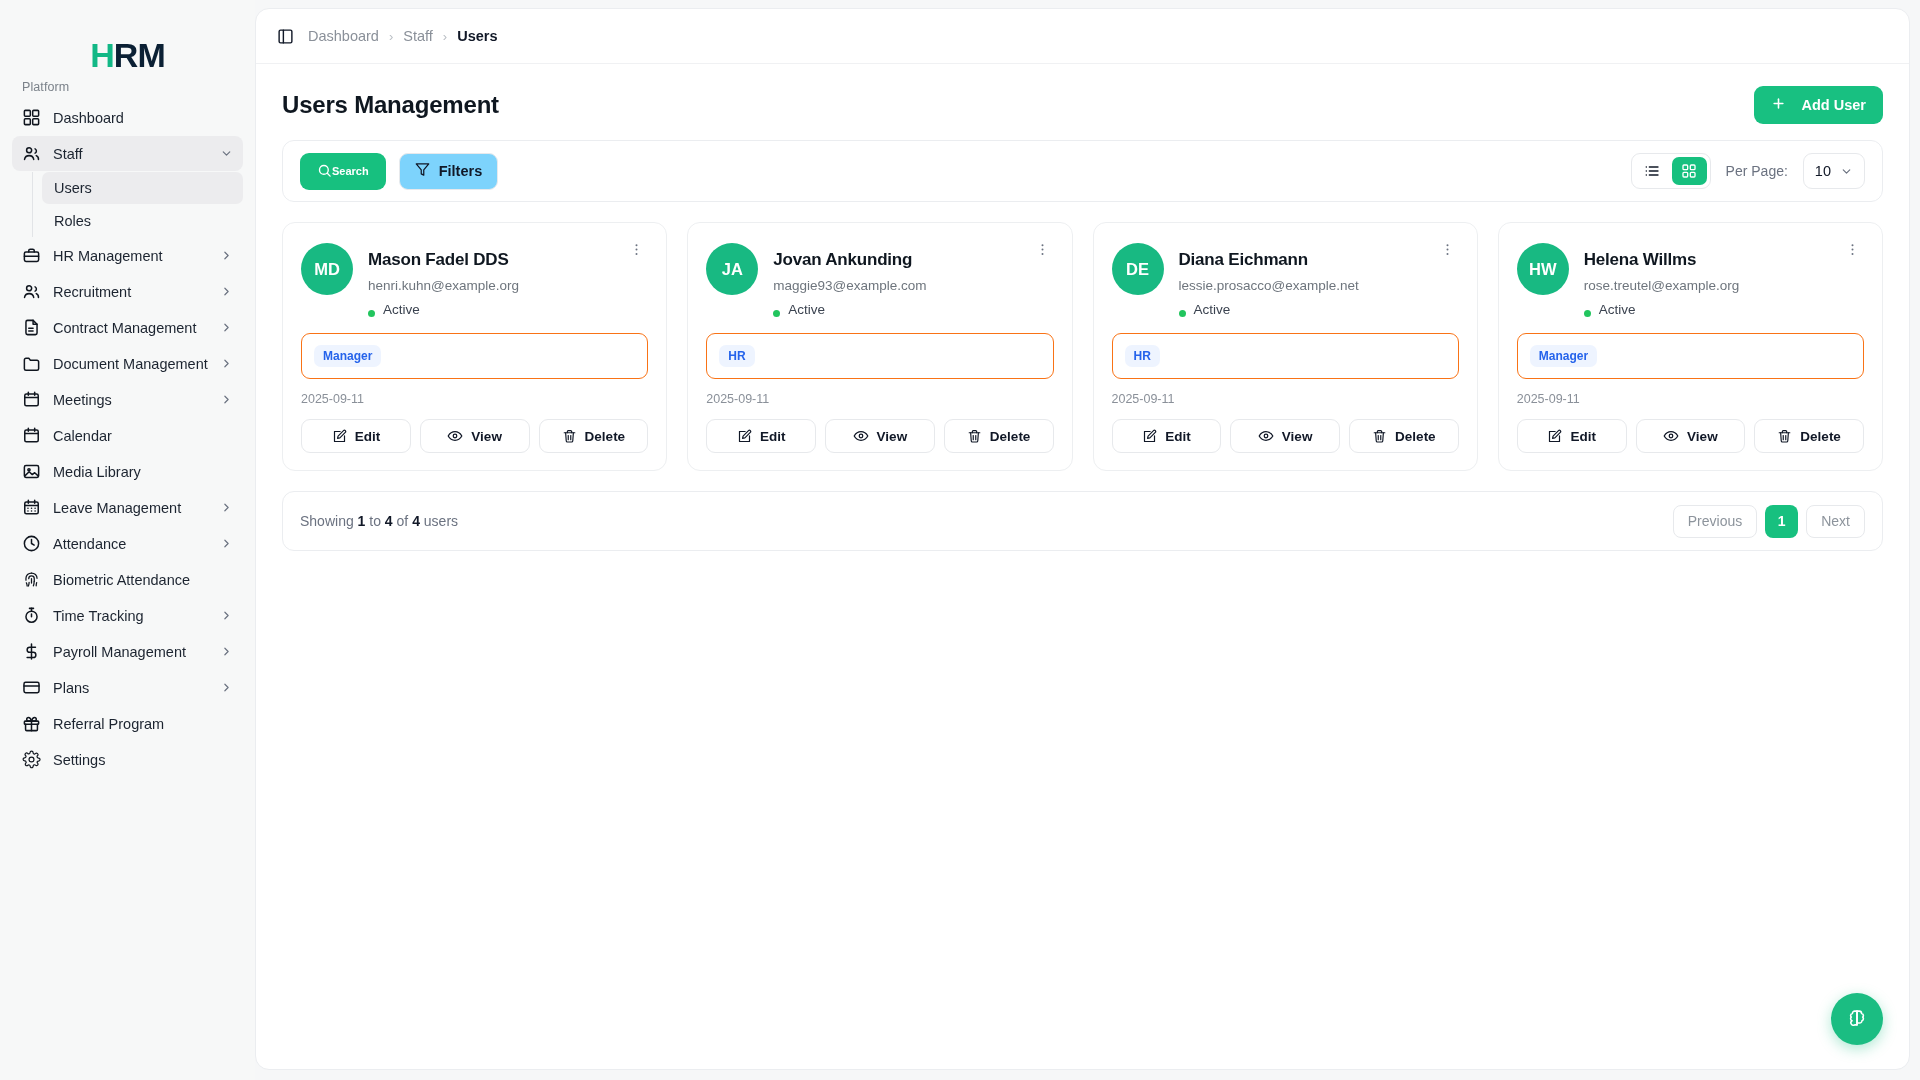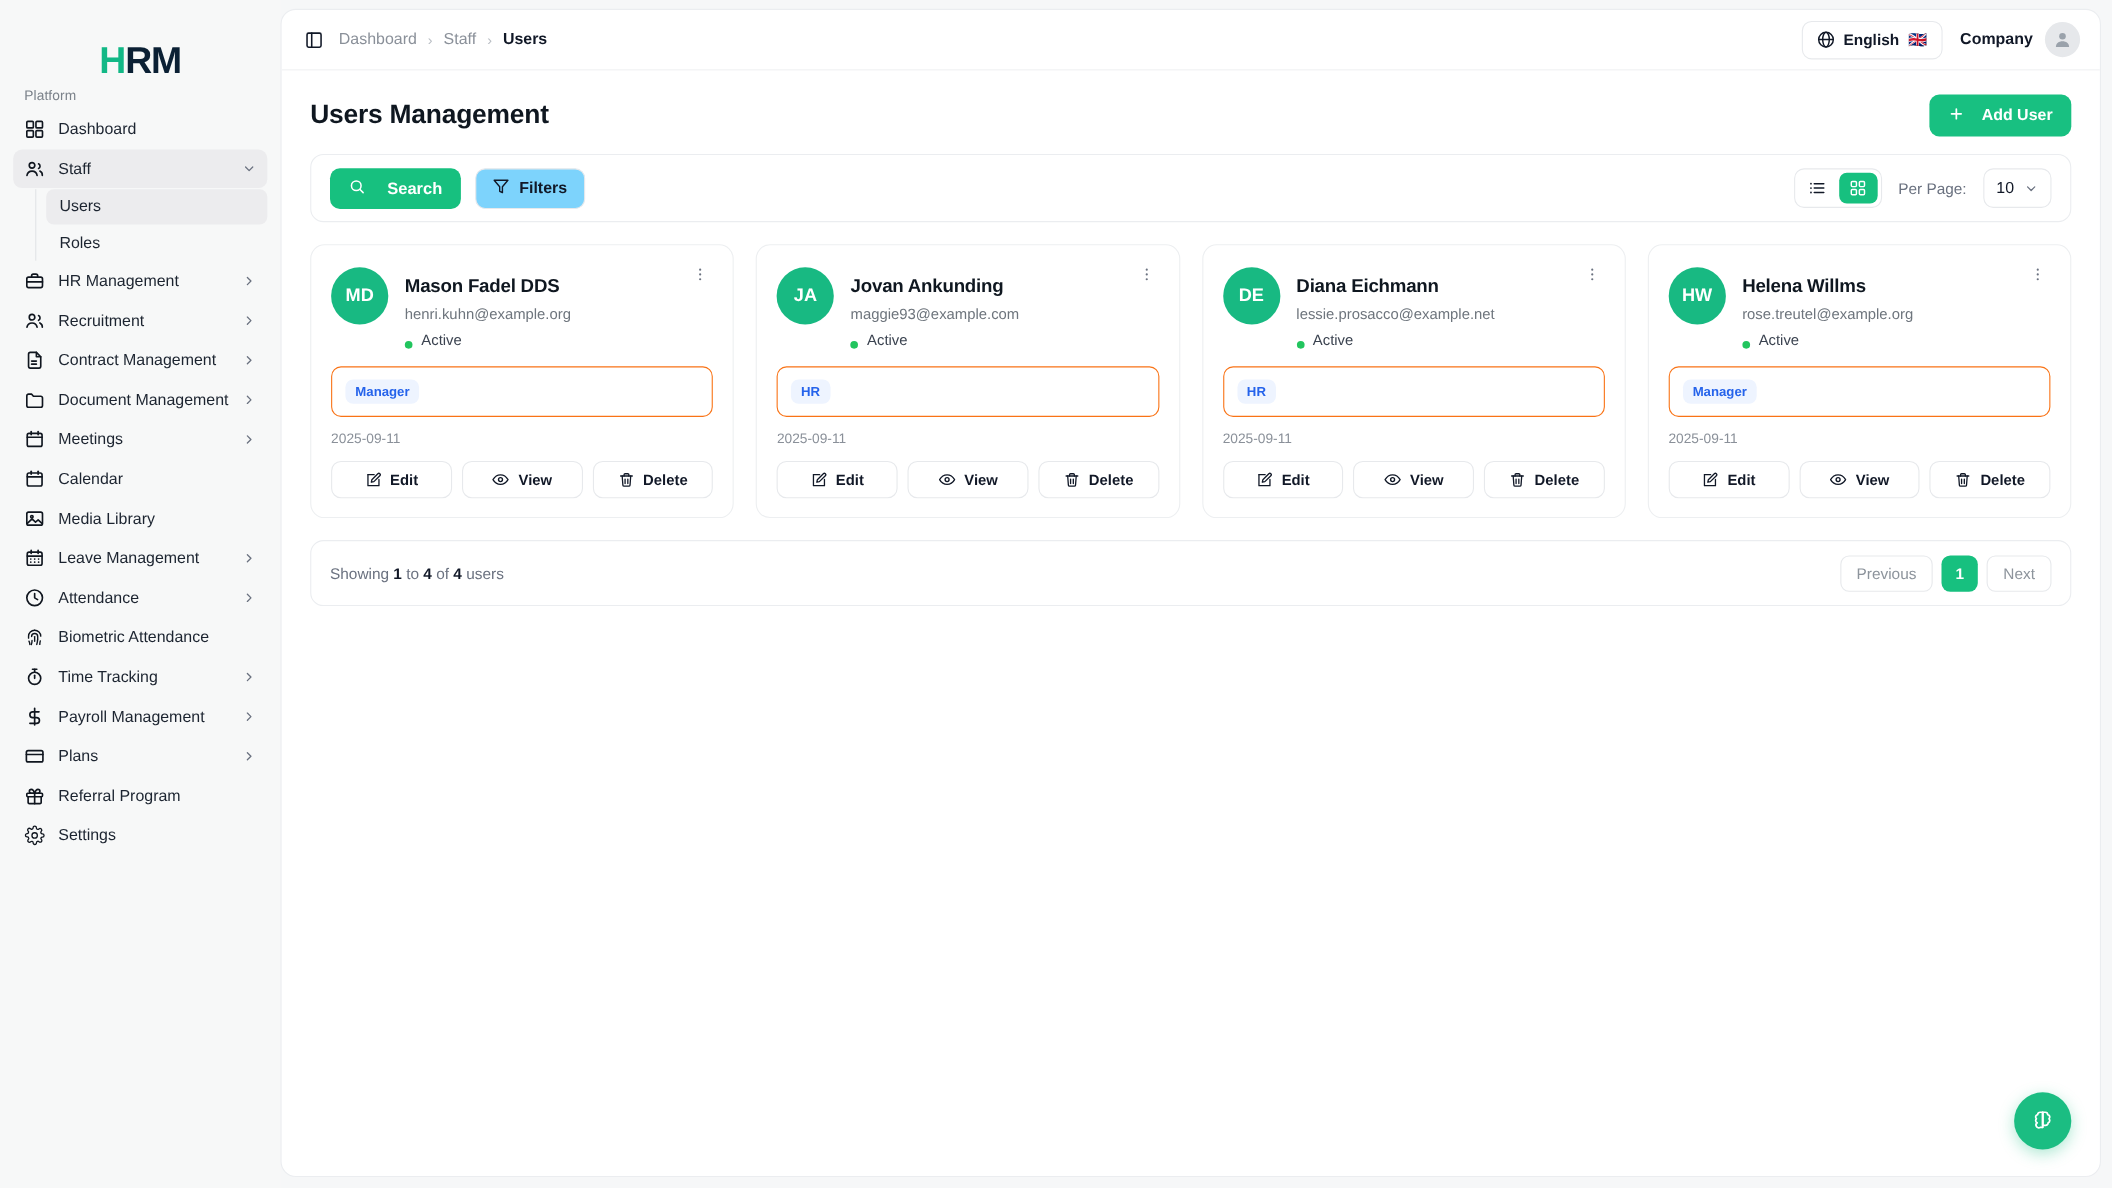--- a/index.html
+++ b/index.html
@@ -108,23 +108,23 @@
     width: 250px; height: 37px; border: 1px solid #e7e9ec; border-radius: 9px;
     display: flex; align-items: center; gap: 9px; padding: 0 12px; background: #fff;
   }
   .search-box .mag { color: #9aa2ab; display: flex; }
   .search-box input {
     border: none; outline: none; font-size: 14px; color: #111827;
     font-family: inherit; flex: 1; background: transparent;
   }
   .search-box input::placeholder { color: #9aa2ab; }
   .btn-search {
-    display: flex; align-items: center; gap: 20px; background: #17c07f; color: #fff;
+    display: flex; align-items: center; gap: 0; background: #17c07f; color: #fff;
     border: none; border-radius: 9px; height: 37px; padding: 0 17px;
-    font-size: 15px; font-weight: 600; cursor: pointer; font-family: inherit;
+    font-size: 11px; font-weight: 600; cursor: pointer; font-family: inherit;
   }
   .btn-filters {
     display: flex; align-items: center; gap: 9px; background: #7dd3fc; color: #111827;
     border: 1px solid #e7e9ec; border-radius: 9px; height: 37px; padding: 0 15px;
     font-size: 14.5px; font-weight: 600; cursor: pointer; font-family: inherit;
   }
   .toolbar-right { margin-left: auto; display: flex; align-items: center; gap: 15px; }
   .view-toggle {
     display: flex; align-items: center; border: 1px solid #e7e9ec; border-radius: 9px;
     padding: 3px; gap: 2px; height: 36px;
@@ -475,42 +475,20 @@
               <rect x="3" y="3" width="18" height="18" rx="2"></rect>
               <line x1="9" y1="3" x2="9" y2="21"></line>
             </svg>
         </div>
         <div class="crumbs">
           <span class="c">Dashboard</span>
           <span class="sep">›</span>
           <span class="c">Staff</span>
           <span class="sep">›</span>
           <span class="c cur">Users</span>
-        </div>
-        <div class="topbar-right">
-          <div class="lang-pill">
-            <span class="globe">
-              <svg width="16" height="16" viewBox="0 0 24 24" fill="none" stroke="currentColor" stroke-width="2">
-                  <circle cx="12" cy="12" r="10"></circle>
-                  <line x1="2" y1="12" x2="22" y2="12"></line>
-                  <ellipse cx="12" cy="12" rx="4.5" ry="10"></ellipse>
-                </svg>
-            </span>
-            <span>English</span>
-            <span style="font-size:14px;">🇬🇧</span>
-          </div>
-          <div class="company">
-            <span class="company-name">Company</span>
-            <span class="avatar-circle">
-              <svg width="18" height="18" viewBox="0 0 24 24" fill="currentColor">
-                  <circle cx="12" cy="8" r="4"></circle>
-                  <path d="M4 21c0-4.4 3.6-7 8-7s8 2.6 8 7z"></path>
-                </svg>
-            </span>
-          </div>
         </div>
       </div>
 
       <div class="page-head">
         <h1 class="page-title">Users Management</h1>
         <button class="btn-add">
           <span>
             <svg width="15" height="15" viewBox="0 0 24 24" fill="none" stroke="currentColor" stroke-width="2.5" stroke-linecap="round">
                 <line x1="12" y1="5" x2="12" y2="19"></line>
                 <line x1="5" y1="12" x2="19" y2="12"></line>

